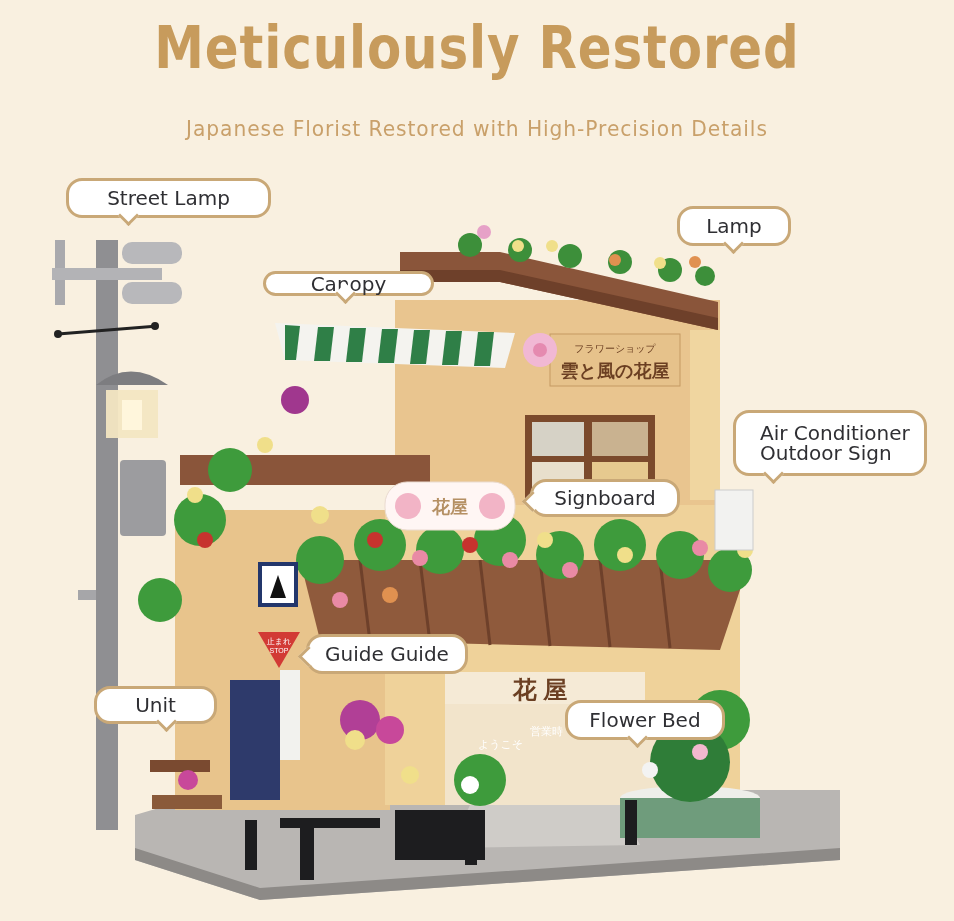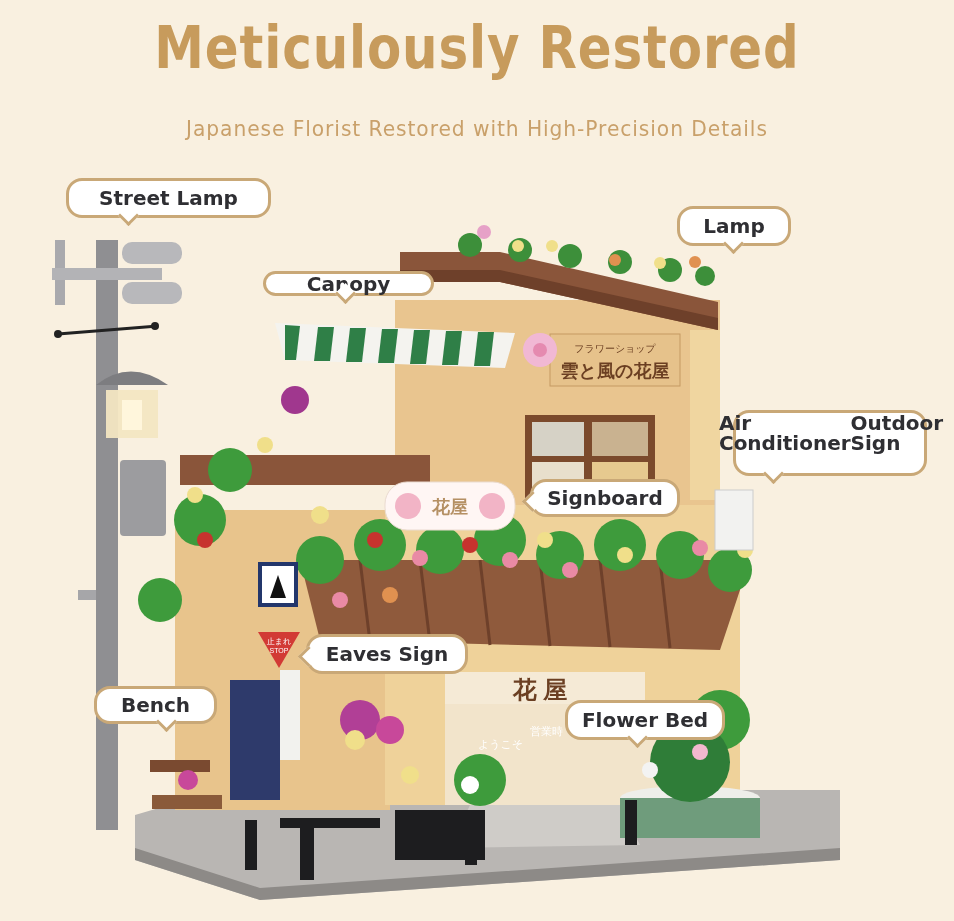--- a/index.html
+++ b/index.html
@@ -1,20 +1,20 @@
 <!DOCTYPE html>
 <html><head>
   <meta charset="utf-8">
   <style>
     html, body { margin:0; padding:0; }
     body { width:954px; height:921px; background:#f9f0e0; overflow:hidden; position:relative; font-family:"Liberation Sans", sans-serif; }
     .title { position:absolute; left:0; width:954px; top:14px; text-align:center; font-family:"DejaVu Sans", sans-serif; font-weight:bold; font-size:58px; color:#c79b5c; letter-spacing:1px; transform:scaleX(0.86); transform-origin:center; }
     .subtitle { position:absolute; left:0; width:954px; top:116px; text-align:center; font-family:"DejaVu Sans", sans-serif; font-size:22px; color:#c9a06a; letter-spacing:1px; transform:scaleX(0.92); }
     .scene { position:absolute; left:0; top:0; width:954px; height:921px; }
-    .callout { position:absolute; background:#fff; border:3px solid #c9a877; border-radius:16px; color:#2f2f33; font-weight:bold; font-family:"DejaVu Sans", sans-serif; font-size:20px; display:flex; align-items:center; justify-content:center; box-sizing:border-box; line-height:1.0; text-align:left; }
+    .callout { position:absolute; background:#fff; border:3px solid #c9a877; border-radius:16px; color:#2f2f33; font-weight:normal; font-family:"DejaVu Sans", sans-serif; font-size:20px; display:flex; align-items:center; justify-content:center; box-sizing:border-box; line-height:1.0; text-align:right; }
     .callout .tail { position:absolute; width:12px; height:12px; background:#fff; border-right:3px solid #c9a877; border-bottom:3px solid #c9a877; }
     .tail.down { bottom:-8px; transform:rotate(45deg); }
     .tail.left { left:-8px; transform:rotate(135deg); }
   </style>
 </head>
 <body>
 
 <div class="title">Meticulously Restored</div>
 <div class="subtitle">Japanese Florist Restored with High-Precision Details</div>
 
@@ -206,37 +206,37 @@
 <div class="callout" style="left:677px;top:206px;width:114px;height:40px;">
   <span>Lamp</span>
   <span class="tail down" style="left:46px;"></span>
 </div>
 
 <div class="callout" style="left:263px;top:271px;width:171px;height:25px;">
   <span>Canopy</span>
   <span class="tail down" style="left:72px;"></span>
 </div>
 
-<div class="callout" style="left:733px;top:410px;width:194px;height:66px;flex-direction:row;align-items:flex-start;padding-left:2px;">
+<div class="callout" style="left:733px;top:410px;width:194px;height:66px;flex-direction:column;align-items:flex-start;padding-left:24px;">
   <span>Air Conditioner</span>
   <span>Outdoor Sign</span>
   <span class="tail down" style="left:30px;"></span>
 </div>
 
 <div class="callout" style="left:530px;top:479px;width:150px;height:38px;">
   <span>Signboard</span>
   <span class="tail left" style="top:12px;"></span>
 </div>
 
 <div class="callout" style="left:306px;top:634px;width:162px;height:40px;">
-  <span>Eaves Sign</span>
+  <span>Guide Guide</span>
   <span class="tail left" style="top:12px;"></span>
 </div>
 
 <div class="callout" style="left:94px;top:686px;width:123px;height:38px;">
-  <span>Bench</span>
+  <span>Unit</span>
   <span class="tail down" style="left:62px;"></span>
 </div>
 
 <div class="callout" style="left:565px;top:700px;width:160px;height:40px;">
   <span>Flower Bed</span>
   <span class="tail down" style="left:62px;"></span>
 </div>
 
 </body></html>

